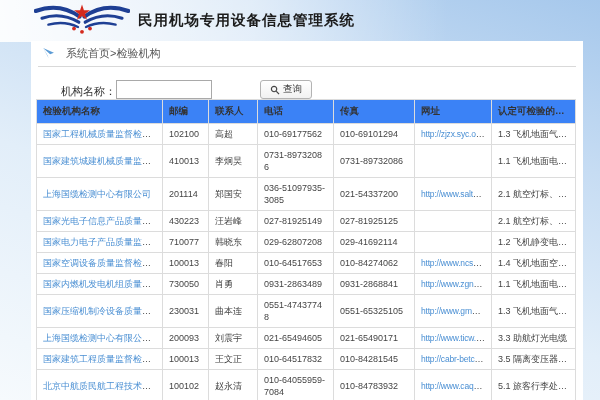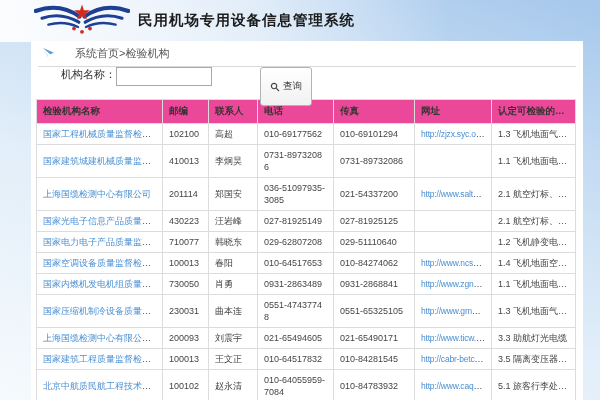--- a/index.html
+++ b/index.html
@@ -12,37 +12,37 @@
   .banner{position:absolute;top:0;left:0;width:560px;height:42px;display:flex;align-items:center;}
   .banner::before{content:"";position:absolute;inset:0;
     background:linear-gradient(90deg,rgba(255,255,255,.92) 0%,rgba(255,255,255,.55) 45%,rgba(255,255,255,0) 80%);}
   .logo{position:relative;margin-left:34px;flex:0 0 auto;}
   .titles{position:relative;margin-left:8px;line-height:1.1;}
   .app-title{font-size:14.5px;font-weight:bold;color:#1c1c1c;letter-spacing:1px;}
   .app-subtitle{font-size:7.5px;font-weight:bold;color:#333;margin-top:2px;}
   
   .panel{position:absolute;left:31px;top:41px;width:552px;height:359px;background:#ffffff;}
   
-  .breadcrumb{display:flex;align-items:center;gap:20px;height:25px;margin:0 7px;
+  .breadcrumb{display:flex;align-items:center;gap:11px;height:25px;margin:0 7px;
     border-bottom:1px solid #d9d9d9;padding-left:4px;}
   .breadcrumb .crumb-text{font-size:11px;color:#555;}
   .send-icon{transform:scaleX(-1);flex:0 0 auto;}
   
-  .searchbar{display:flex;align-items:flex-start;height:32px;padding-left:30px;}
+  .searchbar{display:flex;align-items:flex-end;height:32px;padding-left:30px;}
   .searchbar label{font-size:11px;color:#333;}
   .searchbar input{width:88px;height:15px;border:1px solid #a9a9a9;font-size:10px;padding:1px 3px;
     font-family:inherit;outline:none;}
   .search-btn{margin-left:48px;display:inline-flex;align-items:center;gap:3px;
     font-size:9.5px;color:#333;background:linear-gradient(#ffffff,#f1f1f1);
-    border:1px solid #b3b3b3;border-radius:3px;padding:12px 9px;cursor:pointer;font-family:inherit;}
+    border:1px solid #b3b3b3;border-radius:3px;padding:2px 9px;cursor:pointer;font-family:inherit;}
   
   table{border-collapse:collapse;table-layout:fixed;margin-left:5px;width:539px;background:#fff;}
   th,td{border:1px solid #dcdcdc;padding:4px 6px;text-align:left;vertical-align:middle;
     overflow:hidden;text-overflow:ellipsis;}
-  thead th{background:#ec4899;font-size:9.5px;font-weight:bold;color:#333;white-space:nowrap;
+  thead th{background:#3b82f6;font-size:9.5px;font-weight:bold;color:#333;white-space:nowrap;
     padding:5px 6px;}
   td{font-size:9px;color:#444;line-height:12px;}
   td.c-name,td.c-site{white-space:nowrap;}
   td.c-zip,td.c-contact{white-space:nowrap;}
   td.c-phone,td.c-fax{word-break:break-all;}
   a.blue-link{color:#4a8fd3;text-decoration:none;cursor:pointer;}
   td.c-site a{font-size:8.5px;letter-spacing:-0.2px;}
   td.c-equip{white-space:nowrap;}
 </style>
 </head>
@@ -149,21 +149,21 @@
     <td class="c-fax">027-81925125</td>
     <td class="c-site"><a class="blue-link"></a></td>
     <td class="c-equip">2.1 航空灯标、2.2...</td>
   </tr>
 
   <tr>
     <td class="c-name"><a class="blue-link">国家电力电子产品质量监督检验...</a></td>
     <td class="c-zip">710077</td>
     <td class="c-contact">韩晓东</td>
     <td class="c-phone">029-62807208</td>
-    <td class="c-fax">029-51110640</td>
+    <td class="c-fax">029-41692114</td>
     <td class="c-site"><a class="blue-link"></a></td>
     <td class="c-equip">1.2 飞机静变电源机...</td>
   </tr>
 
   <tr>
     <td class="c-name"><a class="blue-link">国家空调设备质量监督检验中心</a></td>
     <td class="c-zip">100013</td>
     <td class="c-contact">春阳</td>
     <td class="c-phone">010-64517653</td>
     <td class="c-fax">010-84274062</td>

